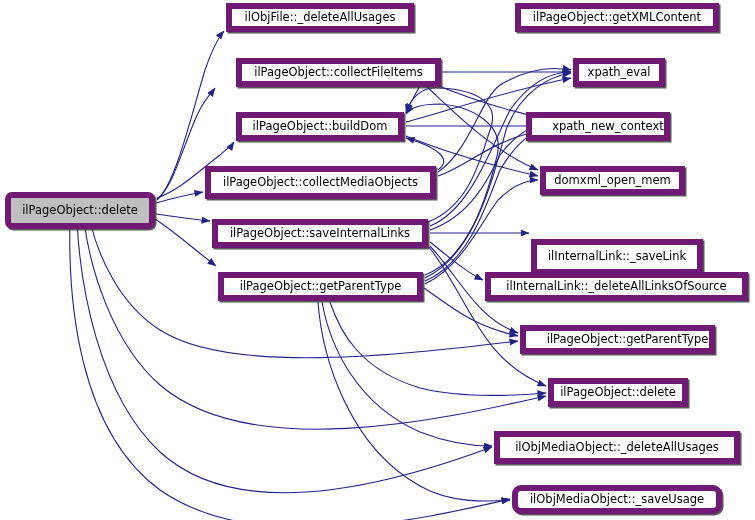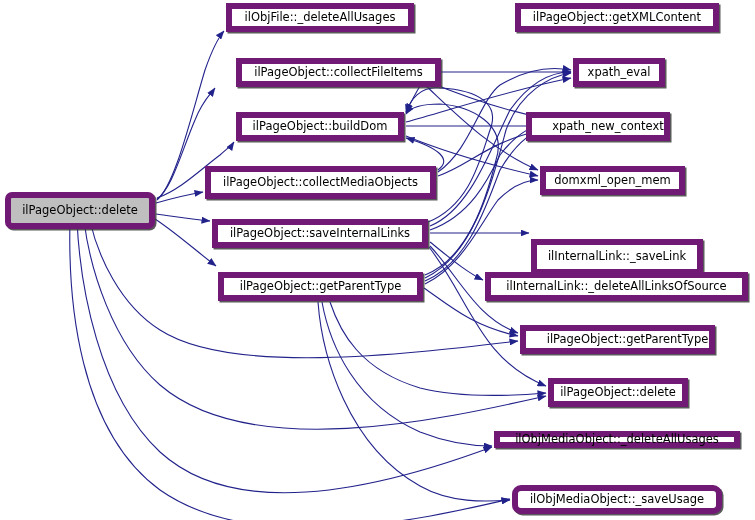--- a/index.html
+++ b/index.html
@@ -87,17 +87,17 @@
       <div class="node" style="left: 212px; top: 219px; width: 216px; height: 29px;">ilPageObject::saveInternalLinks</div>
       <div class="node" style="left: 218px; top: 272px; width: 205px; height: 29px;">ilPageObject::getParentType</div>
       <div class="node" style="left: 515px; top: 3px; width: 204px; height: 29px;">ilPageObject::getXMLContent</div>
       <div class="node" style="left: 573px; top: 58px; width: 92px; height: 29px;">xpath_eval</div>
       <div class="node" style="left: 526px; top: 112px; width: 144px; height: 29px; padding-left: 20px;">xpath_new_context</div>
       <div class="node" style="left: 540px; top: 166px; width: 145px; height: 29px;">domxml_open_mem</div>
       <div class="node" style="left: 531px; top: 219px; width: 172px; height: 36px; margin-top: 20px;">ilInternalLink::_saveLink</div>
       <div class="node" style="left: 485px; top: 272px; width: 263px; height: 29px; text-align: center;">ilInternalLink::_deleteAllLinksOfSource</div>
       <div class="node" style="left: 520px; top: 325px; width: 195px; height: 29px; padding-left: 20px;">ilPageObject::getParentType</div>
       <div class="node" style="left: 548px; top: 378px; width: 140px; height: 29px;">ilPageObject::delete</div>
-      <div class="node" style="left: 494px; top: 431px; width: 246px; height: 17px;">ilObjMediaObject::_deleteAllUsages</div>
+      <div class="node" style="left: 494px; top: 431px; width: 246px; height: 33px;">ilObjMediaObject::_deleteAllUsages</div>
       <div class="node" style="left: 512px; top: 485px; width: 210px; height: 29px; border-radius: 9px;">ilObjMediaObject::_saveUsage</div>
     </div>
 
 </div>
 
 </body></html>

